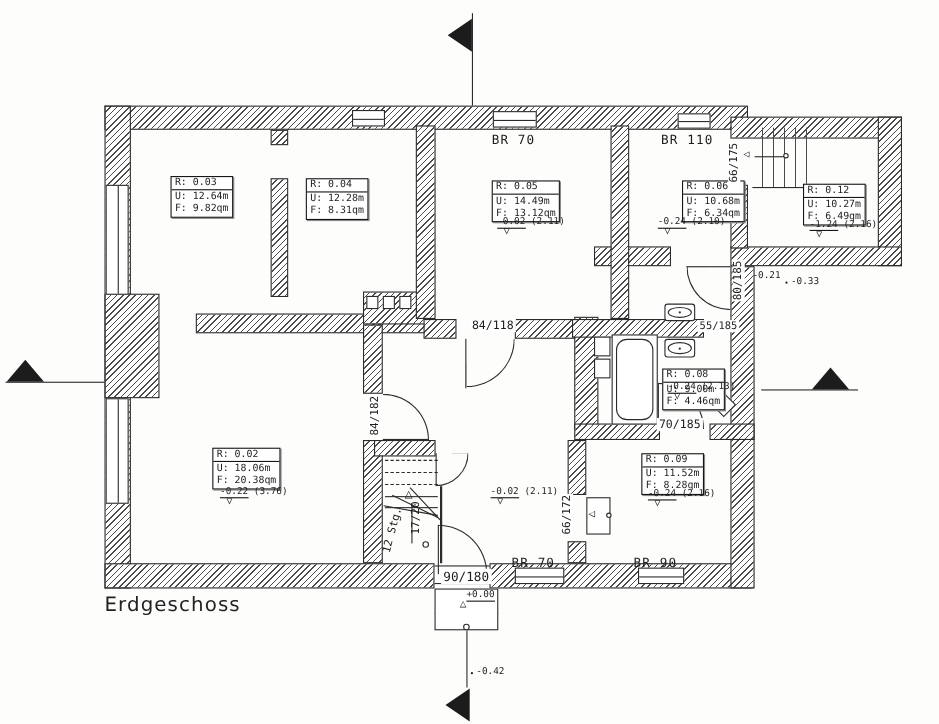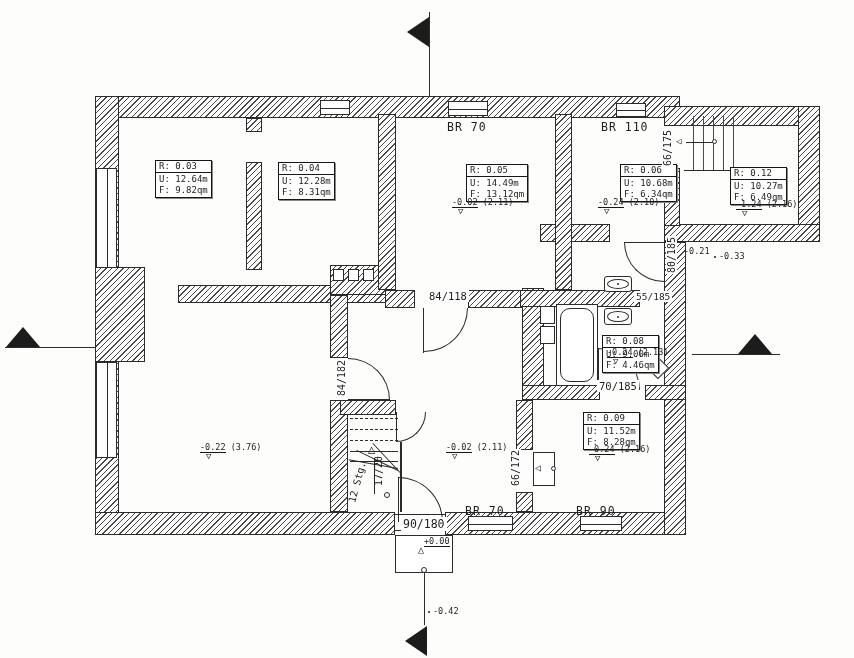--- a/index.html
+++ b/index.html
@@ -138,31 +138,36 @@
   <div class="tub" style="left:556px;top:304px;width:42px;height:82px"></div>
   <div class="sink" style="left:604px;top:276px;width:28px;height:16px"></div>
   <div class="sink" style="left:604px;top:308px;width:28px;height:17px"></div>
   <div class="fix" style="left:540px;top:306px;width:15px;height:18px"></div>
   <div class="fix" style="left:540px;top:326px;width:15px;height:18px"></div>
   <div class="wc" style="left:637px;top:348px;transform:rotate(45deg)">
     <div class="bowl"></div>
     <div class="tank"></div>
   </div>
 
+  <div class="rbox" style="left:193px;top:407px">
+    <div class="nr">R: 0.02</div>
+      <div>U: 18.06m</div>
+      <div>F: 20.38qm</div>
+  </div>
   <div class="rbox" style="left:155px;top:160px">
     <div class="nr">R: 0.03</div>
       <div>U: 12.64m</div>
       <div>F: 9.82qm</div>
   </div>
   <div class="rbox" style="left:278px;top:162px">
     <div class="nr">R: 0.04</div>
       <div>U: 12.28m</div>
       <div>F: 8.31qm</div>
   </div>
-  <div class="rbox" style="left:466px;top:164px">
+  <div class="rbox" style="left:447px;top:164px">
     <div class="nr">R: 0.05</div>
       <div>U: 14.49m</div>
       <div>F: 13.12qm</div>
   </div>
   <div class="rbox" style="left:620px;top:164px">
     <div class="nr">R: 0.06</div>
       <div>U: 10.68m</div>
       <div>F: 6.34qm</div>
   </div>
   <div class="rbox" style="left:730px;top:167px">
@@ -241,13 +246,14 @@
   <div class="slabel" style="left:433px;top:606px">-0.42</div>
 
   <div class="line" style="left:429px;top:12px;width:1px;height:84px"></div>
   <div class="tri-left" style="left:407px;top:17px"></div>
   <div class="line" style="left:5px;top:347px;width:90px;height:1px"></div>
   <div class="tri-up" style="left:6px;top:327px"></div>
   <div class="line" style="left:692px;top:354px;width:88px;height:1px"></div>
   <div class="tri-up" style="left:738px;top:334px"></div>
   <div class="tri-left" style="left:405px;top:626px"></div>
 
+  <div class="title" style="left:95px;top:539px">Erdgeschoss</div>
 </div>
 
 </body></html>

